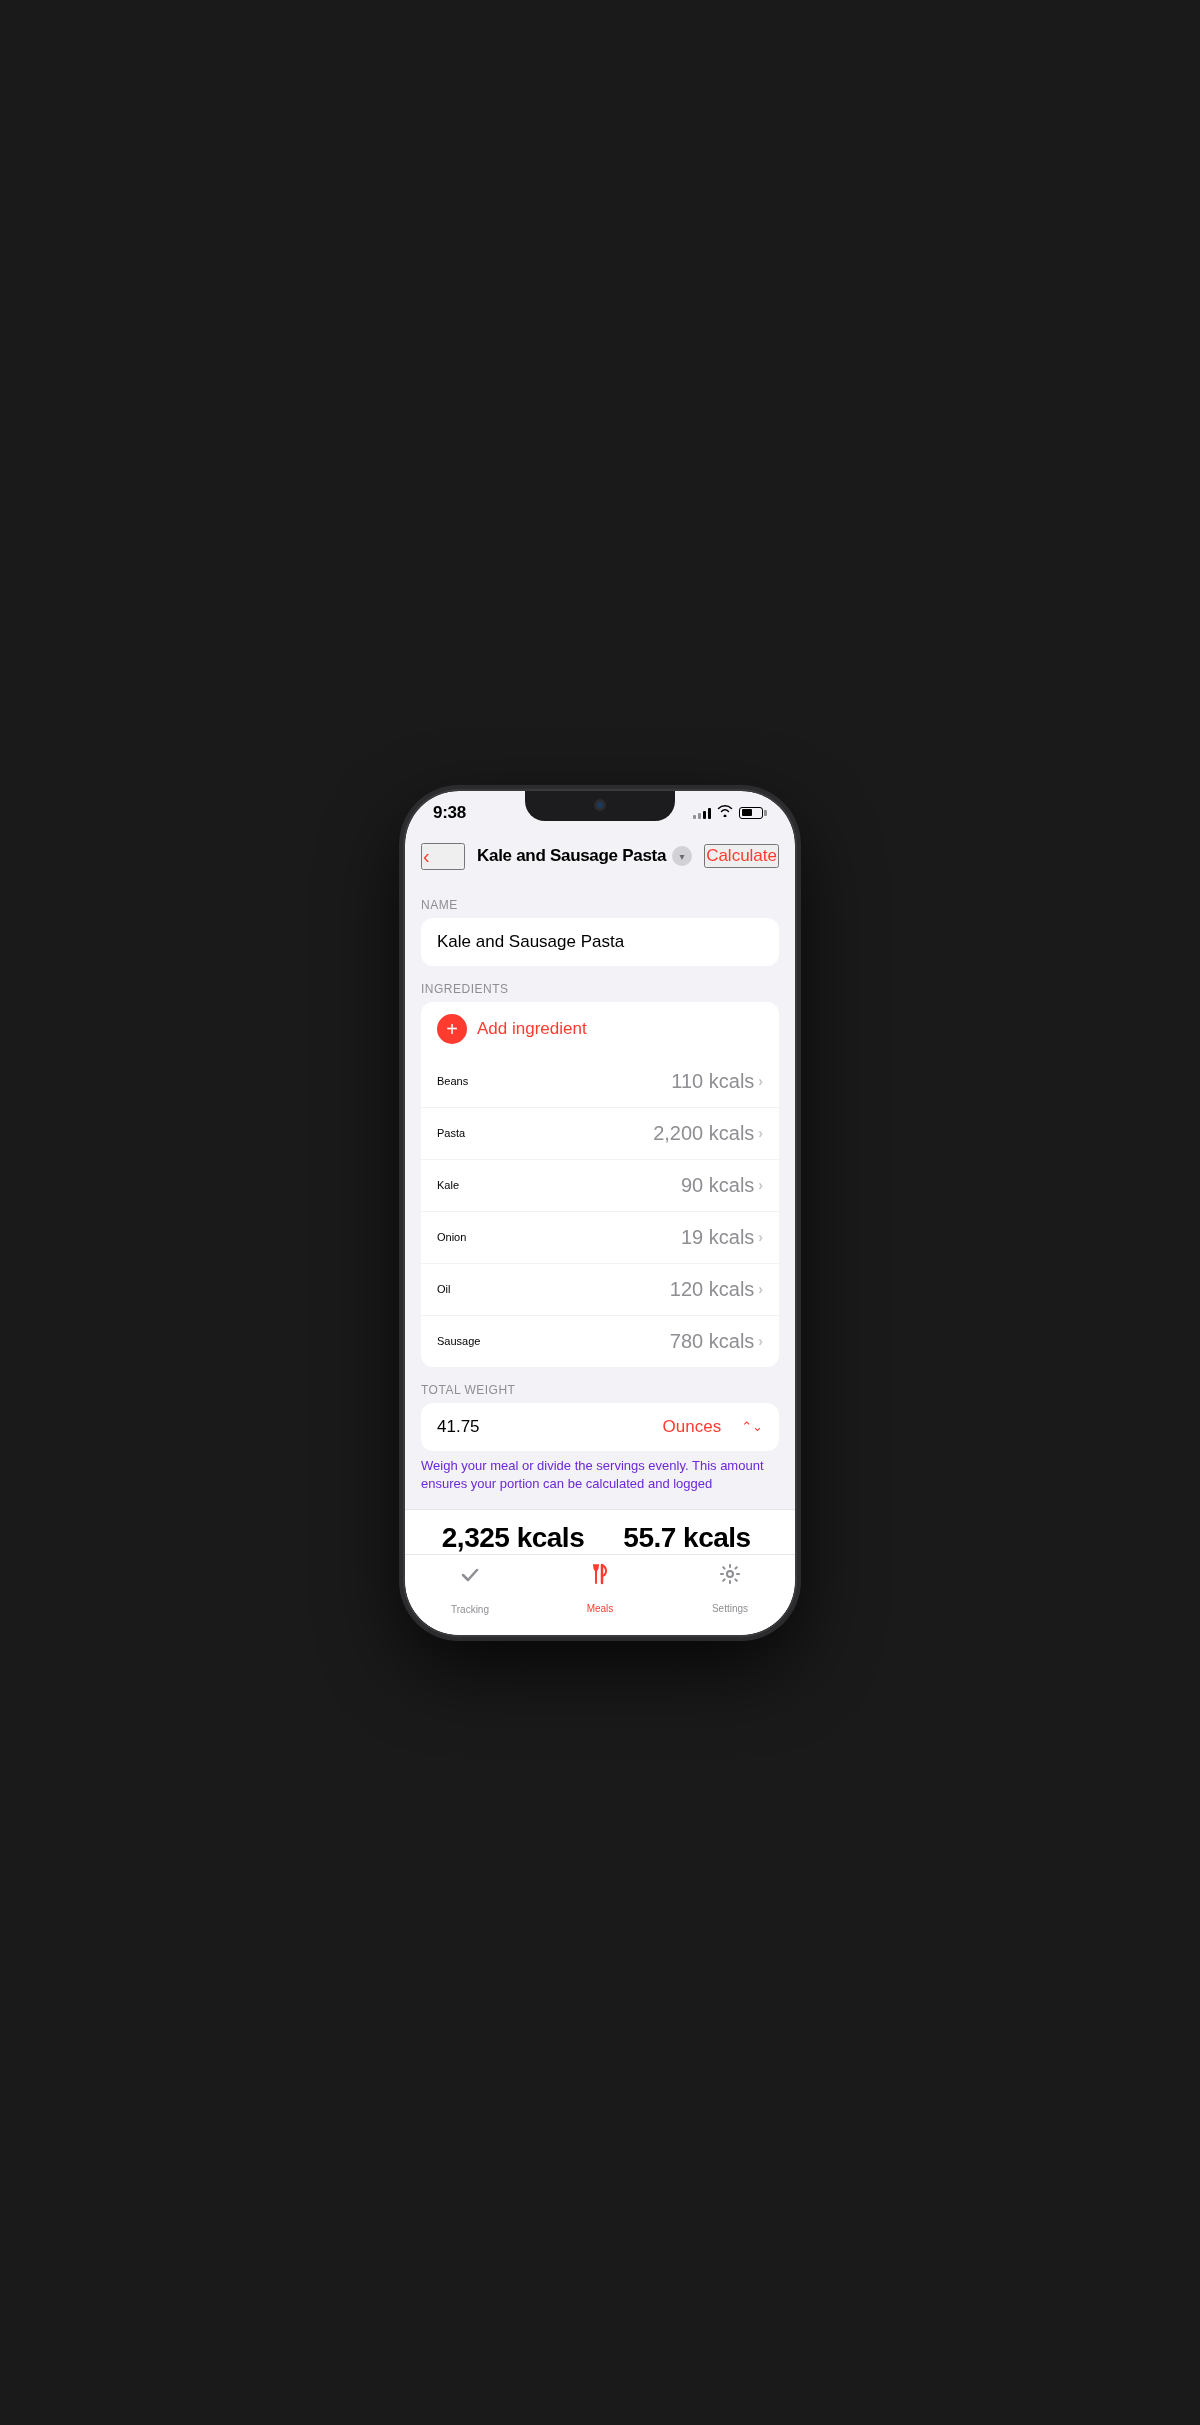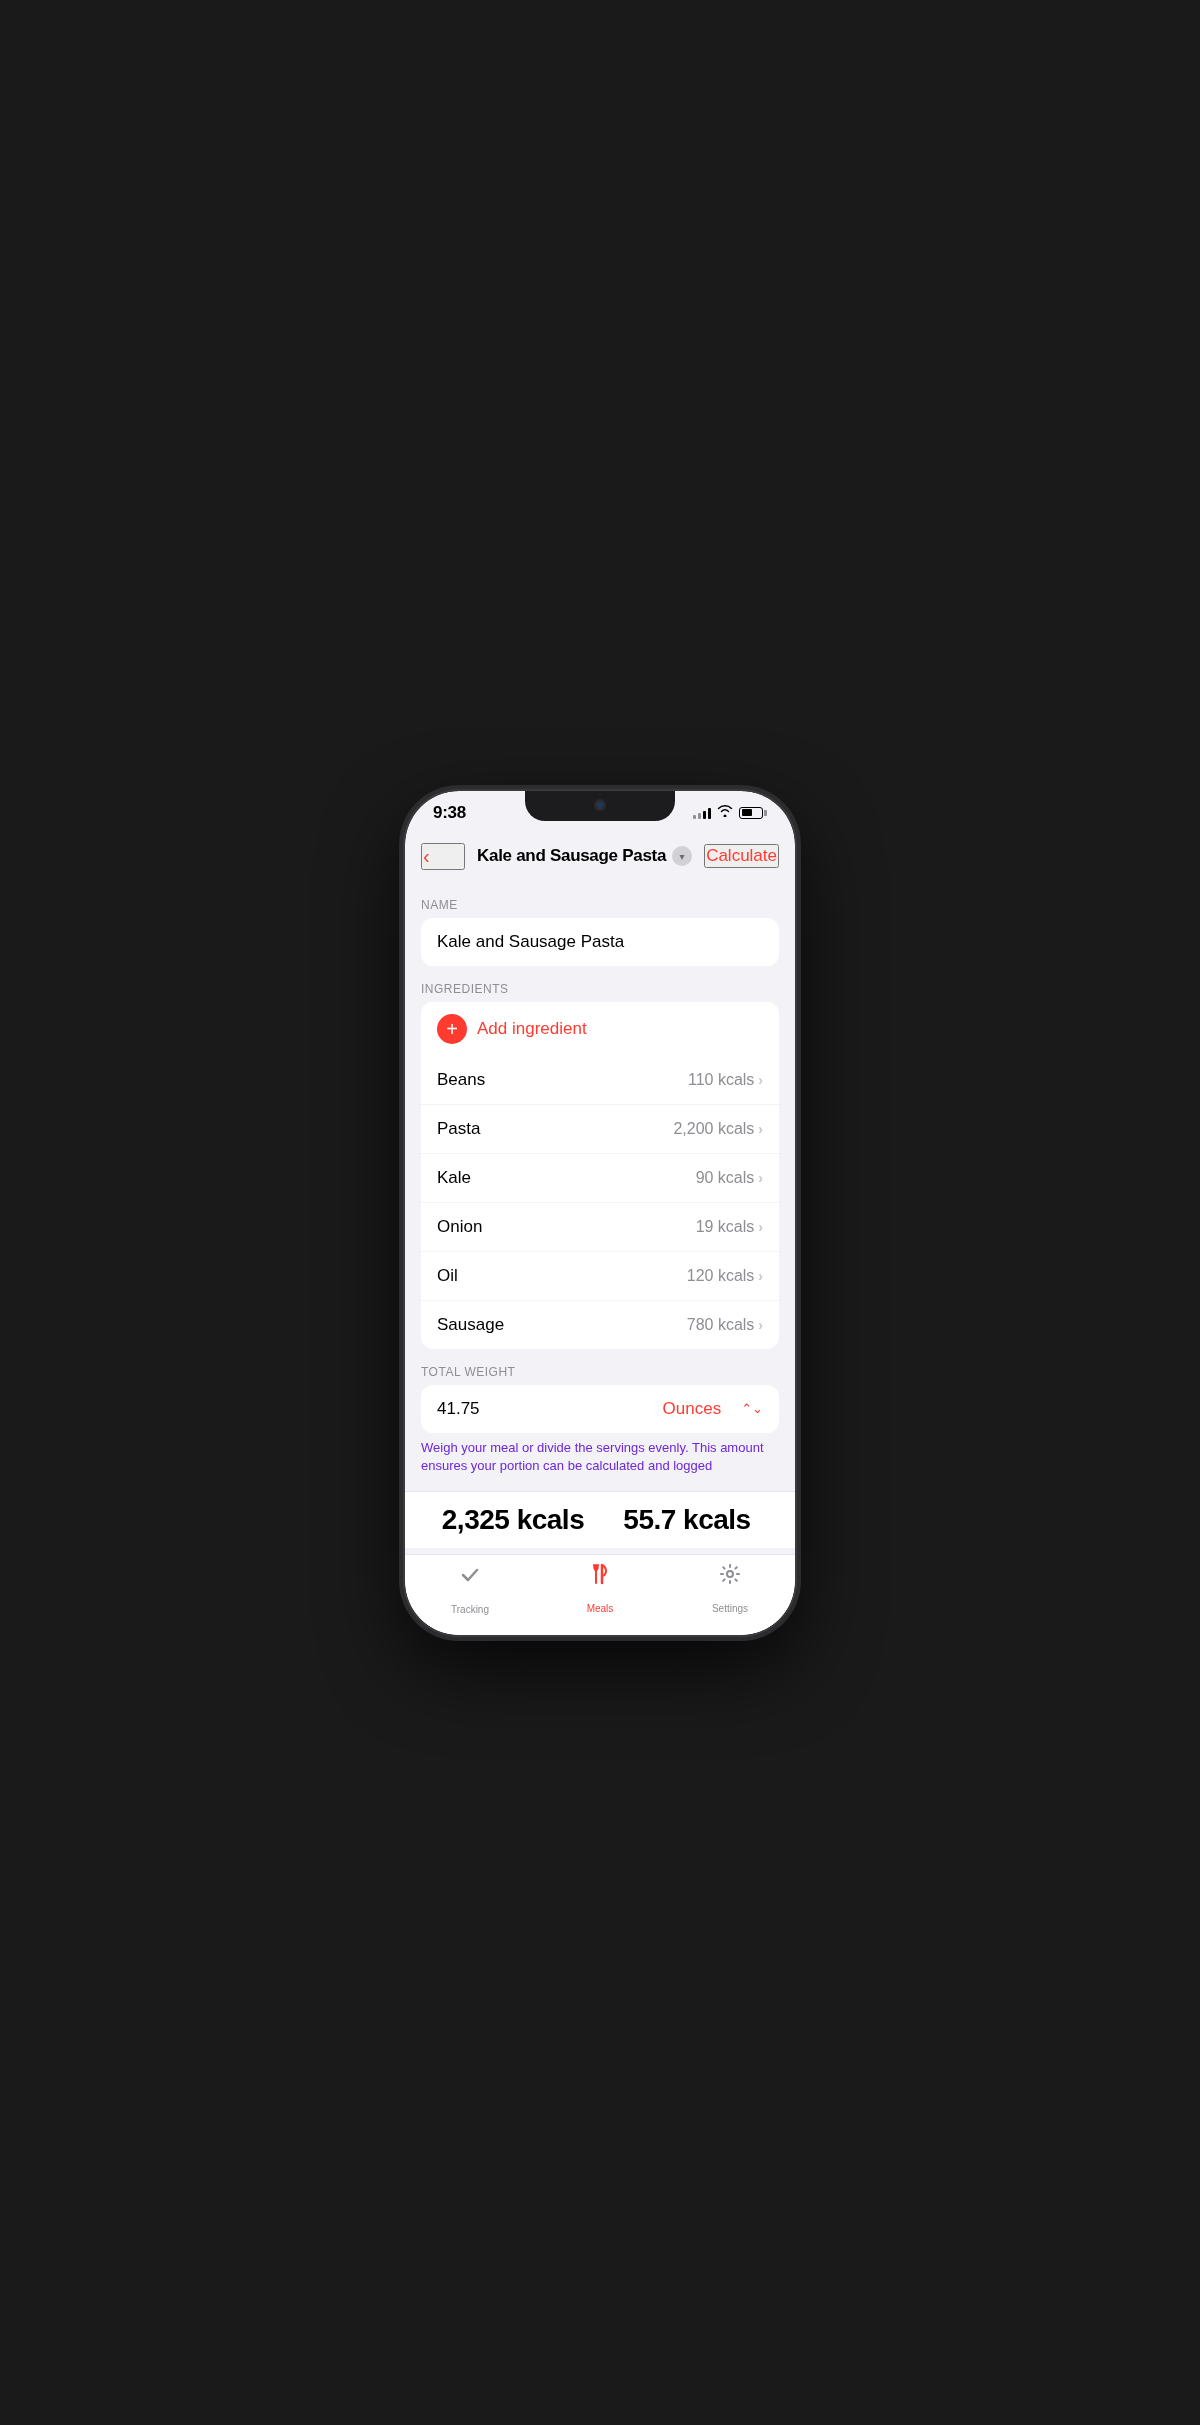--- a/index.html
+++ b/index.html
@@ -298,31 +298,31 @@
       flex-shrink: 0;
       line-height: 1;
     }
     .add-label {
       font-size: 17px;
       color: #ff3b30;
       font-weight: 400;
     }
 
     .ingredient-name {
-      font-size: 17px;
+      font-size: 11px;
       color: #000;
       font-weight: 400;
     }
     .ingredient-kcal-row {
       display: flex;
       align-items: center;
       gap: 4px;
     }
     .ingredient-kcals {
-      font-size: 16px;
+      font-size: 20px;
       color: #8e8e93;
       font-weight: 400;
     }
     .row-chevron {
       font-size: 14px;
       color: #c7c7cc;
       font-weight: 600;
     }
 
     

